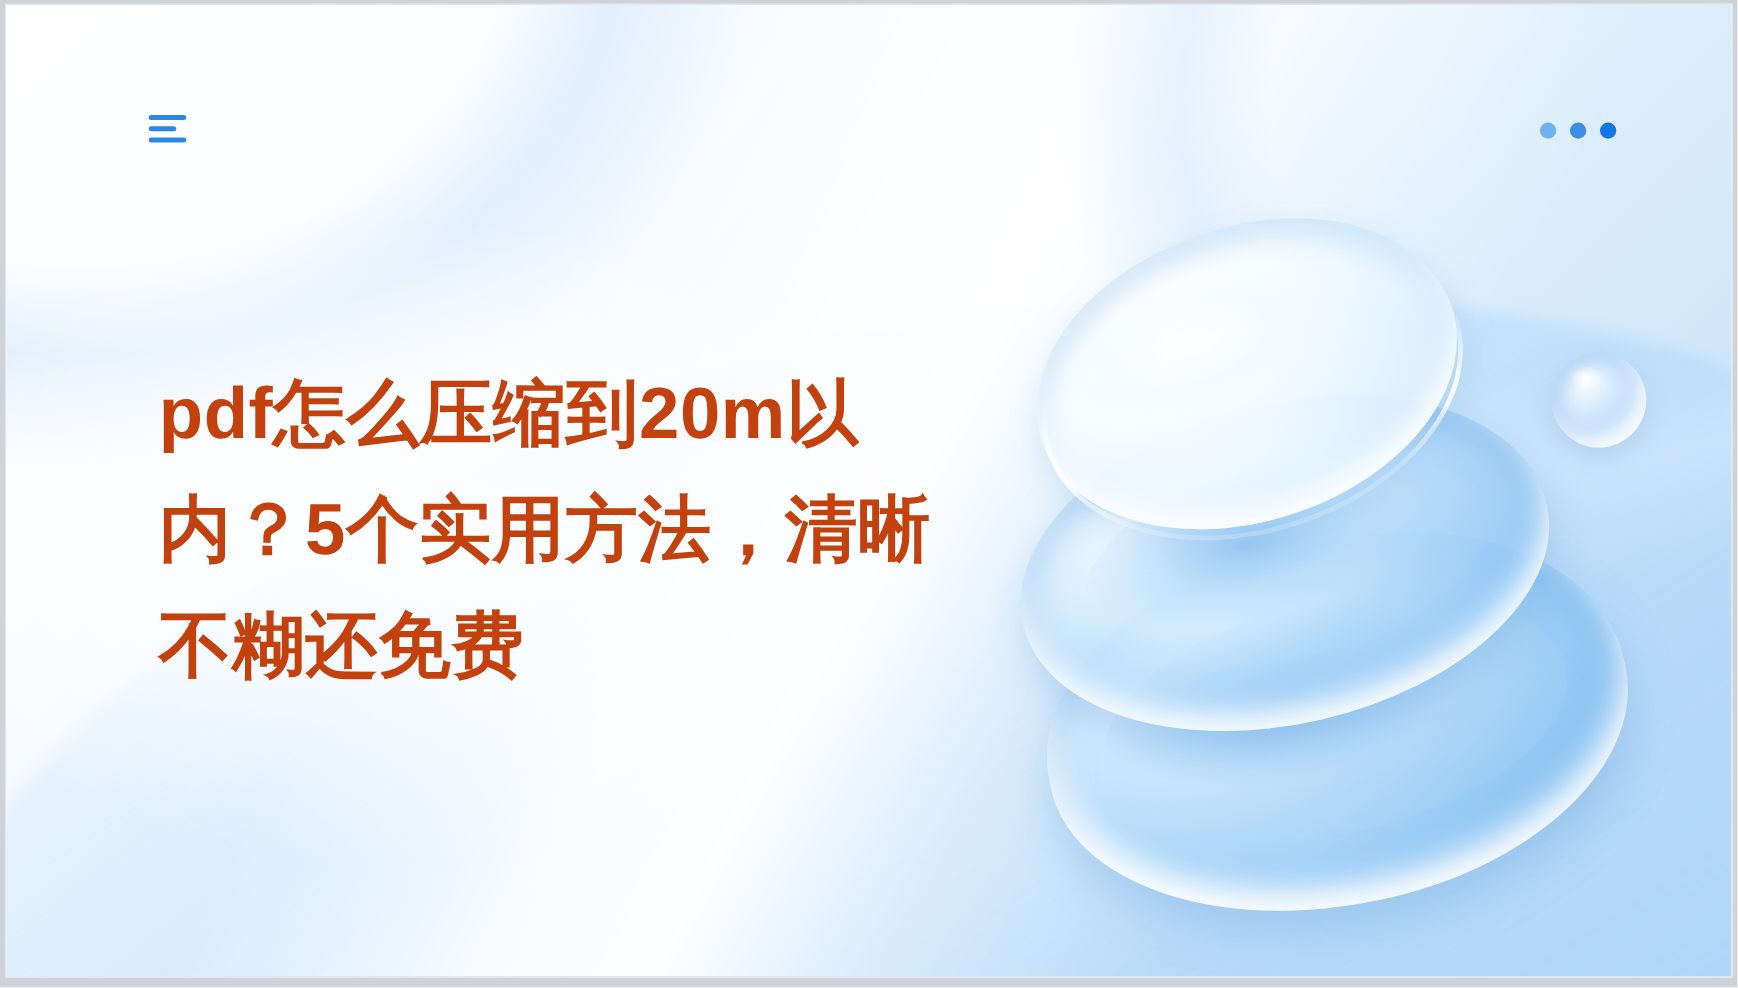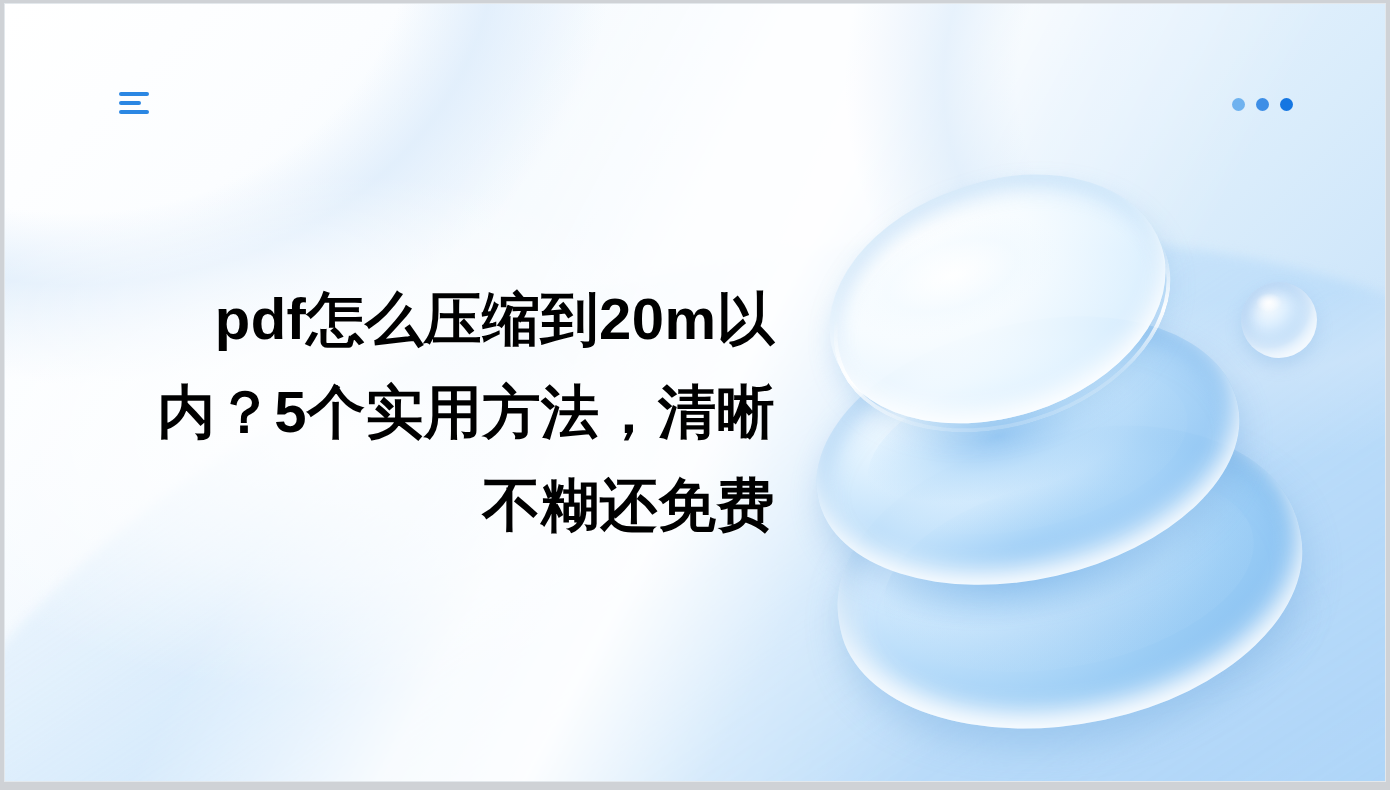--- a/index.html
+++ b/index.html
@@ -167,31 +167,30 @@
   #dots-button .dot.d1 { background: #6fb2ef; }
   #dots-button .dot.d2 { background: #3d8ee6; }
   #dots-button .dot.d3 { background: #1476e2; }
 
   
   #headline {
     position: absolute;
     left: 110px;
     top: 268px;
     width: 660px;
-    margin: 0;
+    margin: 12px;
     font-family: "Liberation Sans", "DejaVu Sans", sans-serif;
     font-weight: 700;
     font-size: 58px;
     line-height: 93px;
     letter-spacing: 0.5px;
-    color: #000000;
+    color: #c2410c;
     white-space: normal;
     word-break: break-all;
     text-shadow: 0 1px 0 rgba(255,255,255,0.45);
-    text-align: right;
   }
 
   
   #glass-art {
     position: absolute;
     left: 800px;
     top: 150px;
     width: 560px;
     height: 520px;
     pointer-events: none;

